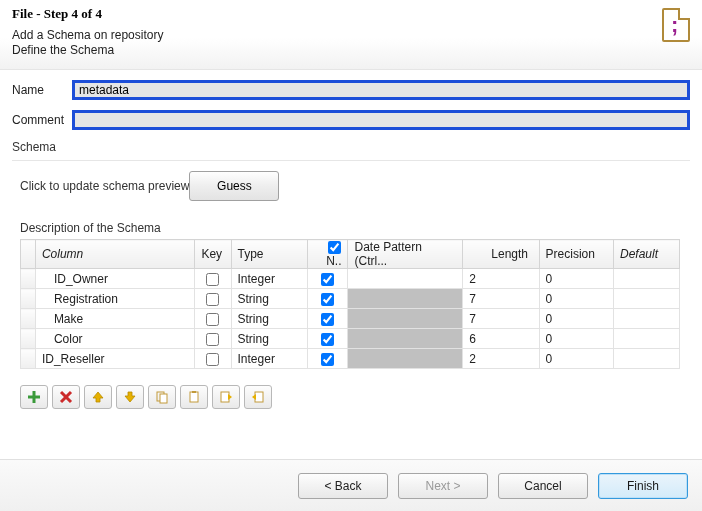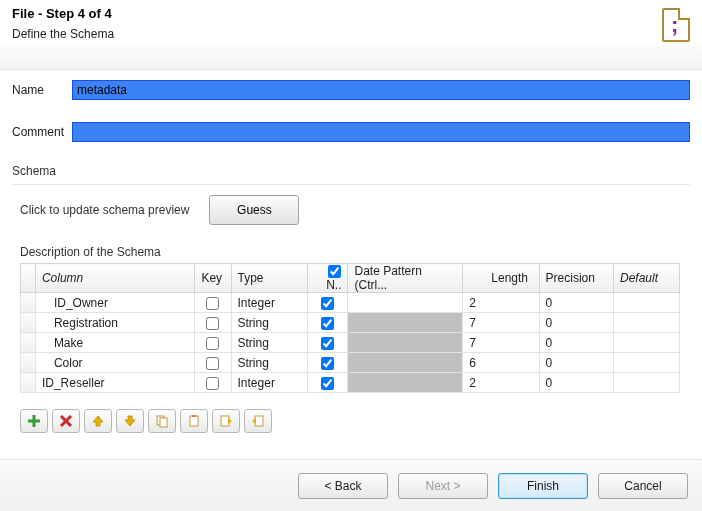--- a/index.html
+++ b/index.html
@@ -1,34 +1,34 @@
 <!DOCTYPE html>
 <html><head>
 <meta charset="utf-8">
 <style>
   * { box-sizing: border-box; font-family: "Segoe UI", Tahoma, sans-serif; font-size: 12px; }
   body { margin: 0; width: 702px; height: 511px; background: #fff; overflow: hidden; }
 
   .header { position: relative; height: 70px; padding: 6px 12px 0 12px; background: linear-gradient(to bottom, #fff 55%, #f2f2f2); border-bottom: 1px solid #e5e5e5;}
-  .header .title { font-weight: bold; font-size: 13px; }
+  .header .title { font-weight: bold; font-size: 13px; font-family: Liberation Serif, serif; }
   .header .sub { margin-top: 6px; line-height: 15px; font-size: 12px; color: #222;}
   .header .page-icon { position: absolute; right: 12px; top: 8px; width: 28px; height: 34px; border: 2px solid #b08a3a; background: #ffffff; border-radius: 2px;}
   .header .page-icon::before { content:""; position:absolute; right:-2px; top:-2px; width:10px; height:10px; background:#fff; border-left:2px solid #b08a3a; border-bottom:2px solid #b08a3a;}
   .header .page-icon .semi { color:#9a1f8e; font-weight:bold; font-size:22px; position:absolute; left:7px; top:2px; }
 
   .form-area { padding: 10px 12px 0 12px; }
-  .form-row { display:flex; align-items:center; margin-bottom:22px; }
+  .form-row { display:flex; align-items:center; margin-bottom:10px; }
   .form-row label { width: 60px; color:#222;}
-  .form-row input[type=text] { flex:1; height:20px; border:1px solid #1d4ed8; padding:0 4px; background:#3b82f6; }
+  .form-row input[type=text] { flex:1; height:20px; border:3px solid #1d4ed8; padding:0 4px; background:#e5e5e5; }
 
   .group { margin-top: 10px; padding: 0 12px; }
   .group-label { color:#333; padding-bottom:6px; }
   .group-box { border-top: 1px solid #e6e6e6; padding: 10px 0 0 8px; }
 
-  .guess-row { display:flex; align-items:center; gap:20px; }
+  .guess-row { display:flex; align-items:center; }
   .guess-btn { width:90px; height:30px; border:1px solid #a0a0a0; background: linear-gradient(#fefefe,#eee,#e3e3e3); border-radius:3px; cursor:pointer;}
   .hint { color:#333; }
 
   .desc-label { margin-top: 20px; margin-bottom:4px; color:#333;}
 
   .schema-table { border:1px solid #cfcfcf; border-collapse: collapse; width: 660px; }
   .schema-table th { background: linear-gradient(#fdfdfd,#efefef); border:1px solid #d4d4d4; height:22px; font-weight:normal; color:#222; text-align:left; padding:0 6px;}
   .schema-table td { border:1px solid #e2e2e2; height:20px; padding:0 6px; color:#222; background:#fff;}
   .schema-table th.handle, .schema-table td.handle { width:14px; padding:0; background:linear-gradient(#fdfdfd,#efefef);}
   .schema-table th.col  { width:150px;font-style:italic;}
@@ -52,20 +52,21 @@
   .wiz-btn { width:90px; height:26px; border:1px solid #a6a6a6; background:linear-gradient(#fdfdfd,#e8e8e8); border-radius:3px; cursor:pointer; color:#222;}
   .wiz-btn.disabled { color:#9a9a9a; cursor:default;}
   .wiz-btn.primary { border:1px solid #3399dd; background:linear-gradient(#eaf4fb,#d3ebfa); box-shadow: inset 0 0 0 1px #bde0f7; color:#1a1a1a;}
 </style>
 </head>
 <body>
 
 <div class="header">
   <div class="title">File - Step 4 of 4</div>
   <div class="sub">
+    <div>Add a Schema on repository</div>
     <div>Define the Schema</div>
   </div>
   <div class="page-icon">
       <span class="semi">;</span>
     </div>
 </div>
 
 <div class="form-area">
   <div class="form-row">
     <label>Name</label>
@@ -209,15 +210,15 @@
             <polygon points="5,10 1,7 5,4" fill="#e6b000"></polygon>
           </svg>
       </div>
     </div>
   </div>
 </div>
 
 <div class="footer">
   <button class="wiz-btn">&lt; Back</button>
   <button class="wiz-btn disabled">Next &gt;</button>
+  <button class="wiz-btn">Cancel</button>
   <button class="wiz-btn primary">Finish</button>
-  <button class="wiz-btn">Cancel</button>
 </div>
 
 </body></html>

